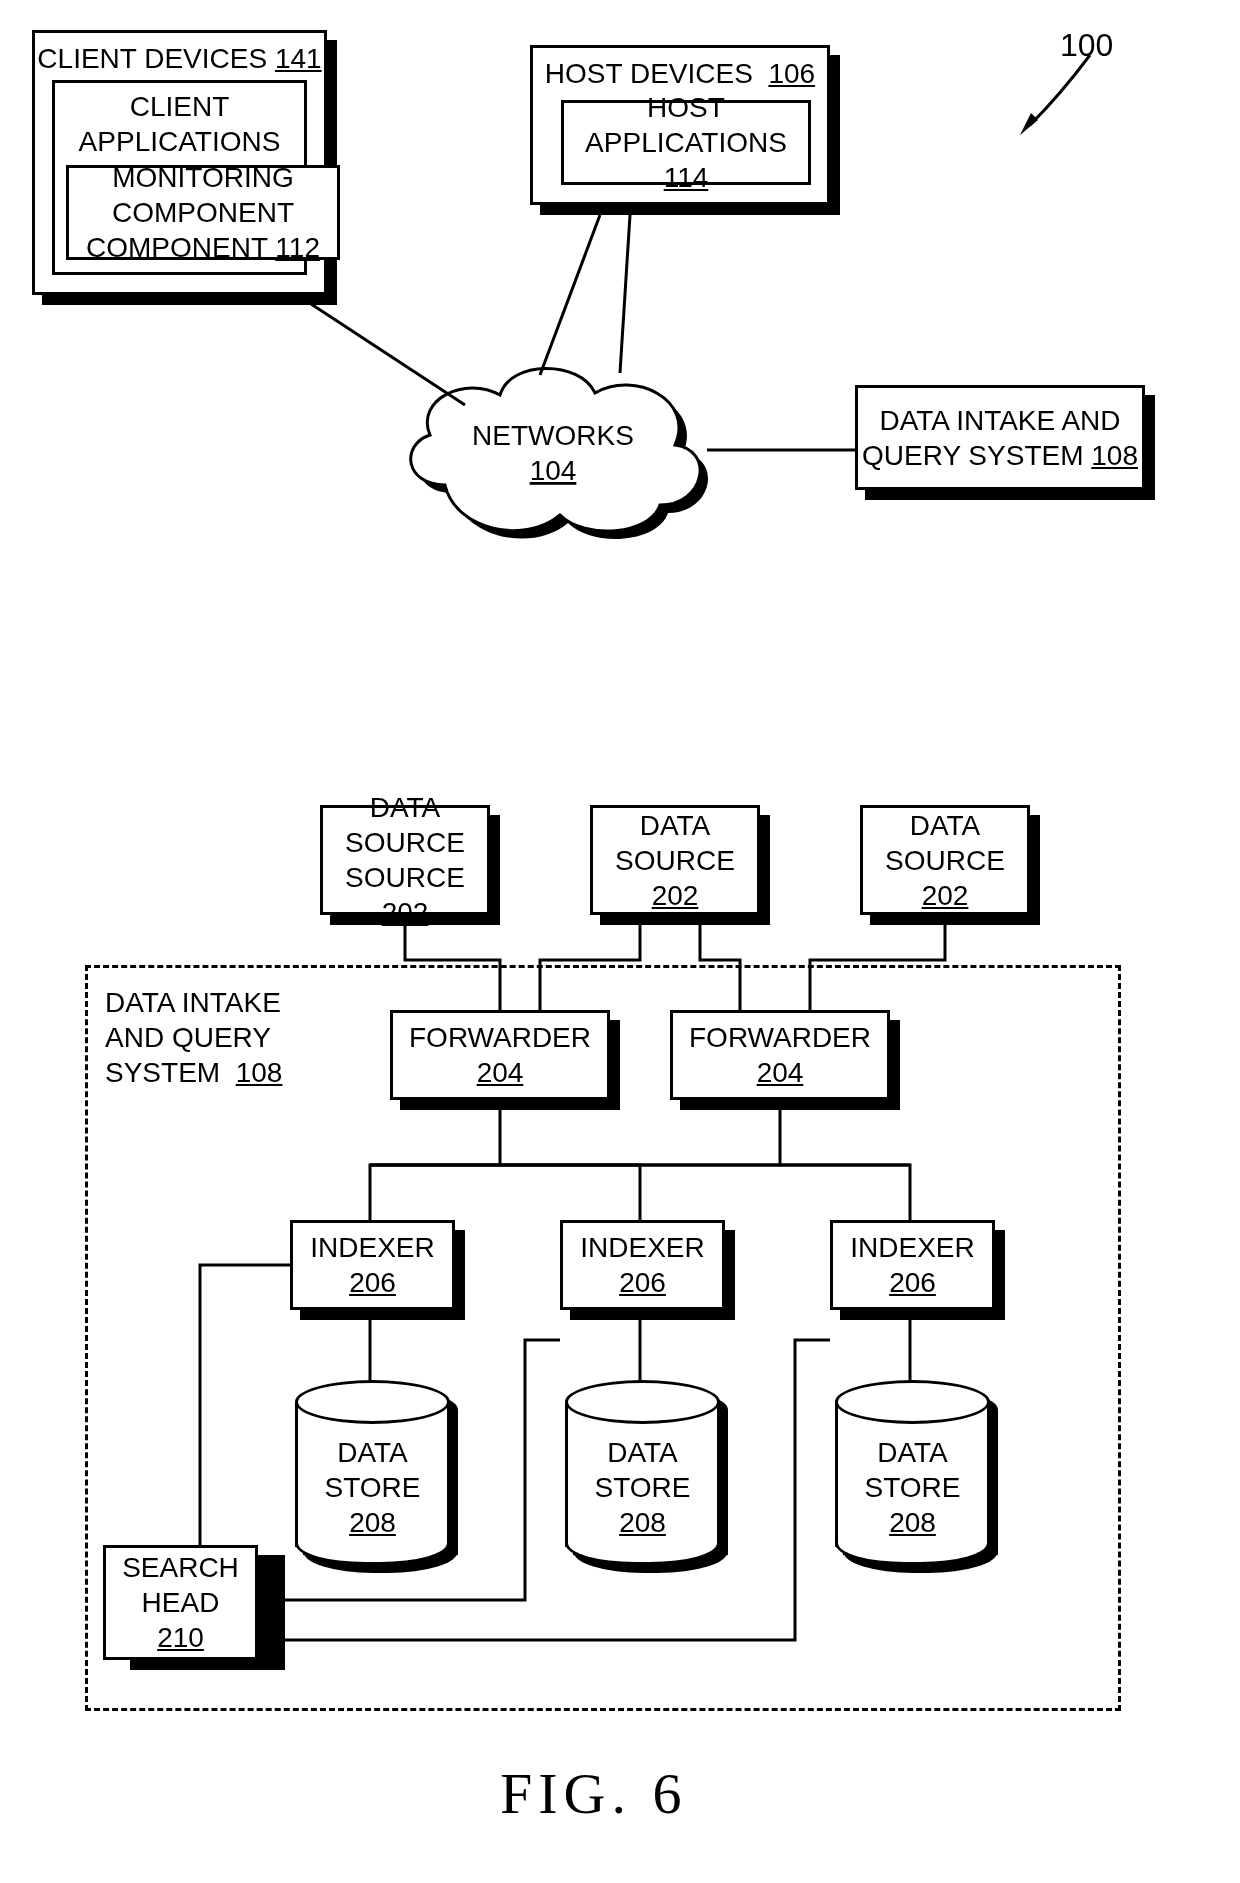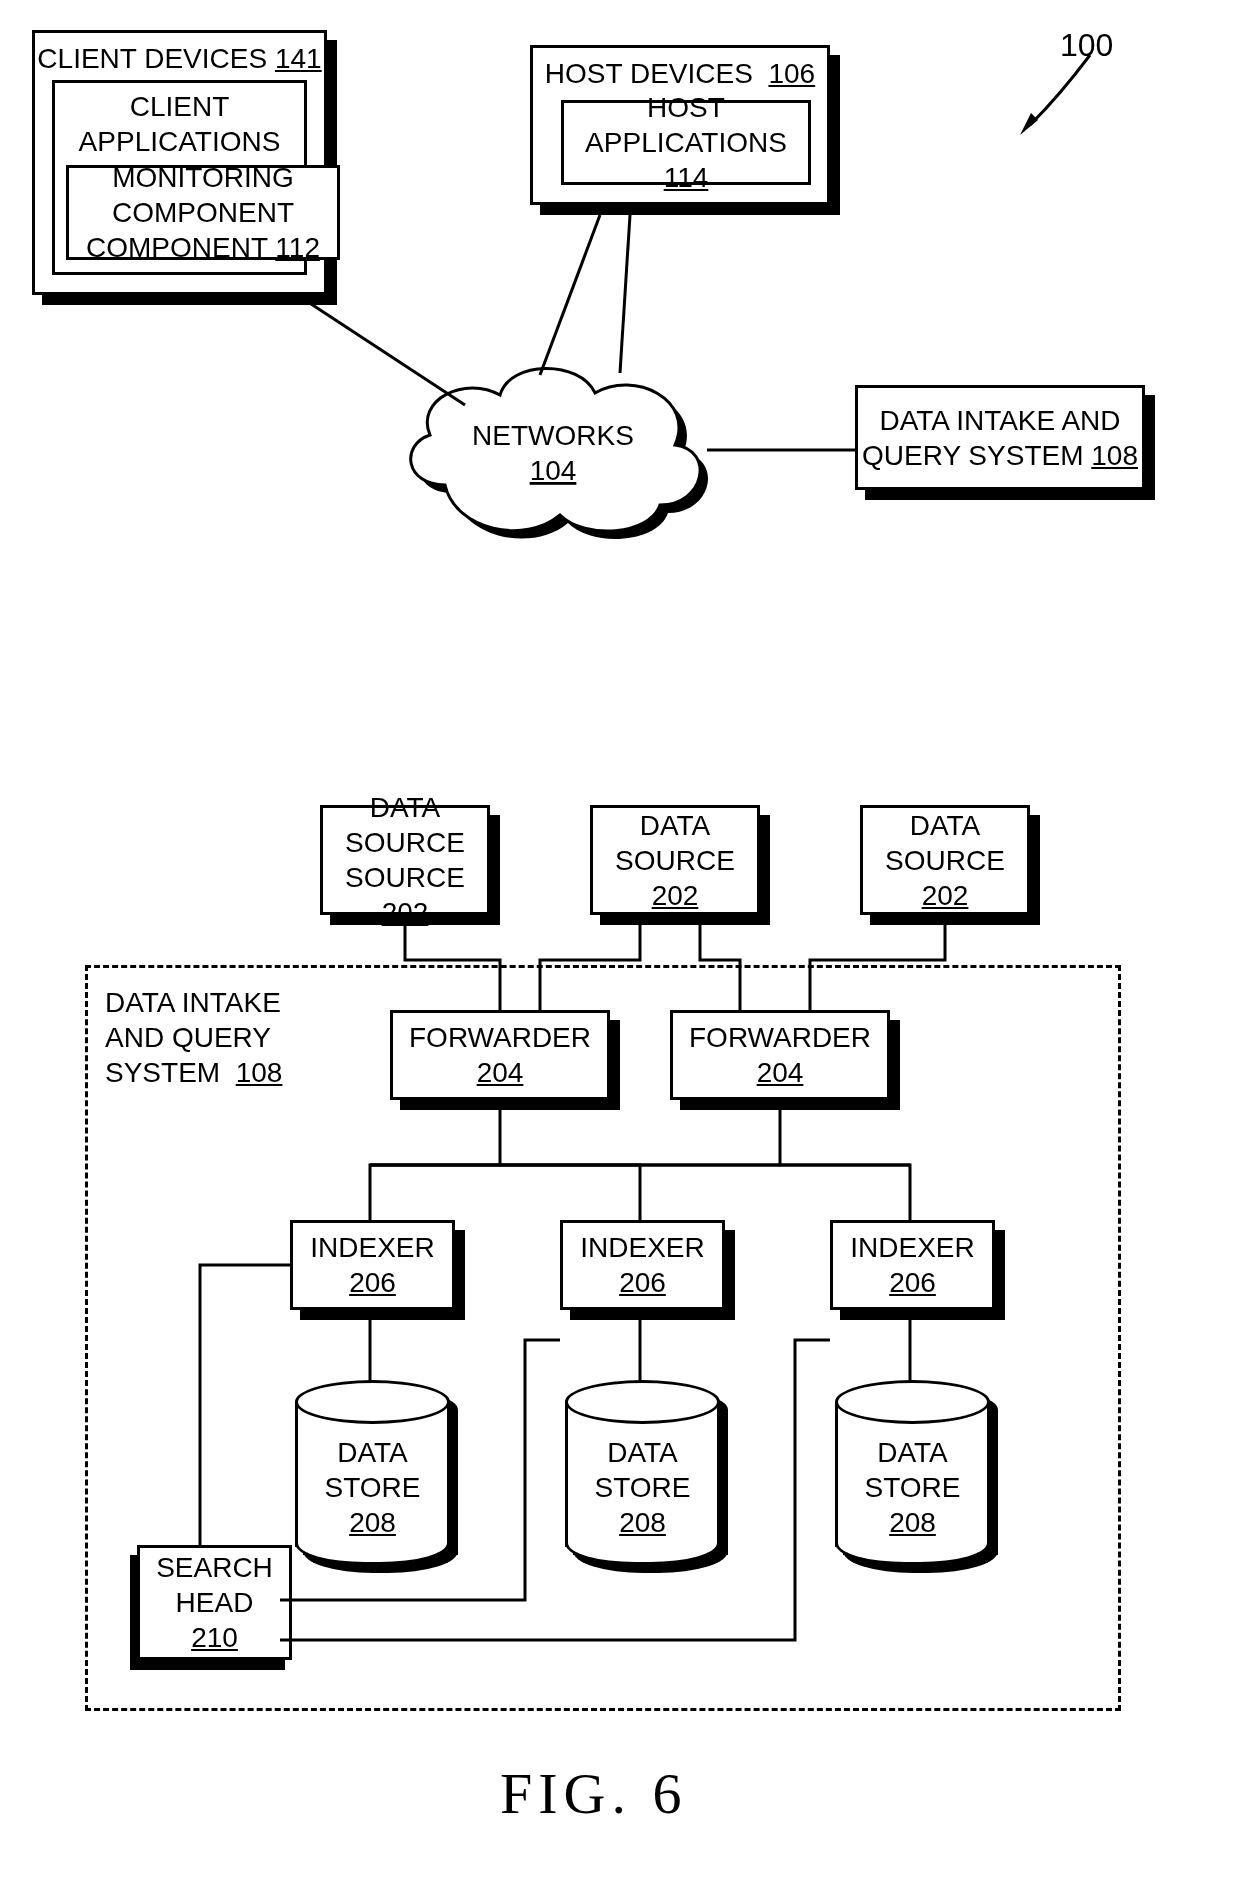--- a/index.html
+++ b/index.html
@@ -252,21 +252,21 @@
     </div>
     <div class="body" style="top:22px; height:145px;"></div>
     <div class="bot" style="top:145px; height:40px;"></div>
     <div class="top-ellipse" style="height:44px; top:0;"></div>
     <div class="label" style="top:55px;">
       DATA<br>STORE<br><span class="u">208</span>
     </div>
   </div>
 
   <div class="shadow" style="left:130px; top:1555px; width:155px; height:115px;"></div>
-  <div class="box" style="left:137px; top:1545px; width:155px; height:115px;align-items:center;">
+  <div class="box" style="left:103px; top:1545px; width:155px; height:115px;align-items:center;">
     <div>SEARCH</div>
     <div>HEAD</div>
     <div class="u">210</div>
   </div>
 
   <svg style="left:0; top:0;" width="1240" height="1750">
 
     <polyline points="405,920 405,960 500,960 500,1010" stroke="#000" stroke-width="3" fill="none"></polyline>
 
     <polyline points="640,920 640,960 540,960 540,1010" stroke="#000" stroke-width="3" fill="none"></polyline>

